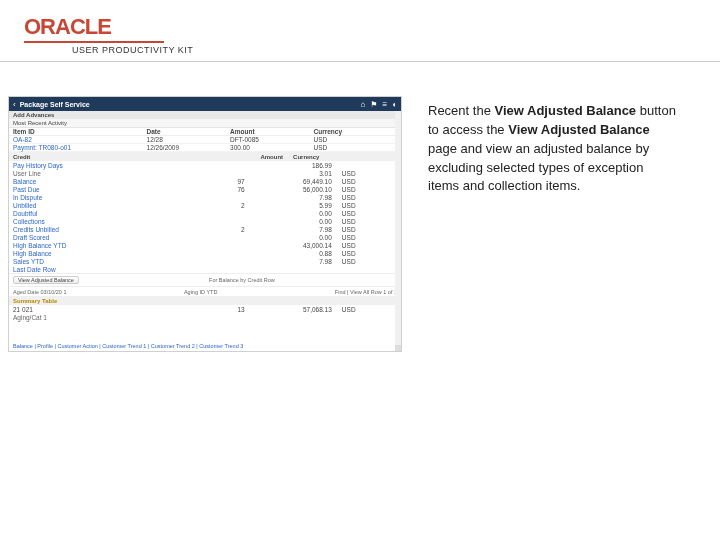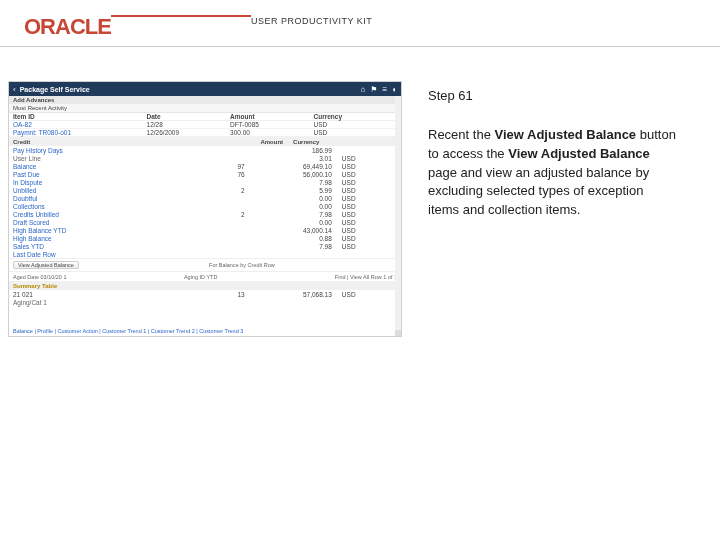--- a/index.html
+++ b/index.html
@@ -1,21 +1,21 @@
 <!DOCTYPE html>
 <html><head>
 <meta charset="utf-8">
 <style>
   * { box-sizing: border-box; margin: 0; padding: 0; }
   body { width: 720px; height: 540px; background: #fff; font-family: Arial, sans-serif; position: relative; }
   .header { padding: 14px 24px 6px 24px; display: flex; justify-content: space-between; align-items: flex-start; border-bottom: 1px solid #ccc; }
-  .logo-block { display: flex; }
+  .logo-block { display: flex; flex-direction: column; }
   .oracle-logo { font-weight: bold; color: #c74634; font-size: 22px; letter-spacing: -1px; font-family: Arial, sans-serif; }
   .logo-bar { height: 2px; background: #c74634; width: 140px; margin-top: 1px; }
-  .upk { font-size: 9px; letter-spacing: 0.5px; margin-top: 2px; color: #333; }
+  .upk { font-size: 9px; letter-spacing: 0.5px; margin-top: 2px; color: #333; margin-left: 48px; }
   .page-title { font-size: 15px; color: #222; padding-top: 10px; }
   .content { display: flex; padding: 0; }
   .left { width: 410px; padding: 34px 0 0 8px; }
   .right { width: 290px; padding: 40px 24px 0 18px; font-size: 13px; color: #222; line-height: 1.45; }
   .right .step { margin-bottom: 20px; }
   .right strong { font-weight: bold; }
   
   .app { width: 394px; border: 1px solid #d0d0d0; background: #fff; font-size: 6.5px; color: #444; position: relative; }
   .app-bar { background: #1f3a5a; color: #fff; height: 14px; display: flex; align-items: center; justify-content: space-between; padding: 0 4px; }
   .app-bar-left { display: flex; align-items: center; gap: 4px; }
@@ -206,18 +206,17 @@
           <span class="lc3"></span>
           <span class="lc4"></span>
         </div>
       <div class="spacer-v"></div>
       <div class="footer-row">Balance | Profile | Customer Action | Customer Trend 1 | Customer Trend 2 | Customer Trend 3</div>
       <div class="scrollbar"></div>
     </div>
   </div>
 
   <div class="right">
-    <div class="step">Step 61</div>
     <div>
       <span>Recent the </span><strong>View Adjusted Balance</strong><span> button to access the </span><strong>View Adjusted Balance</strong><span> page and view an adjusted balance by excluding selected types of exception items and collection items.</span>
     </div>
   </div>
 </div>
 
 </body></html>

